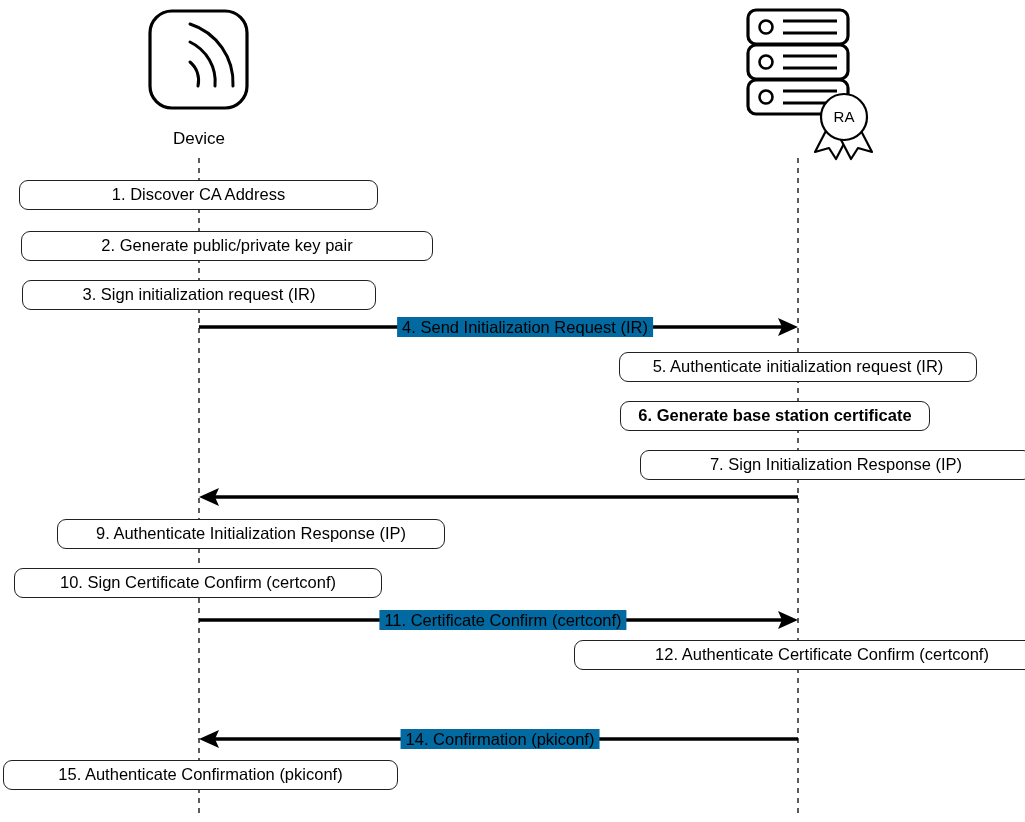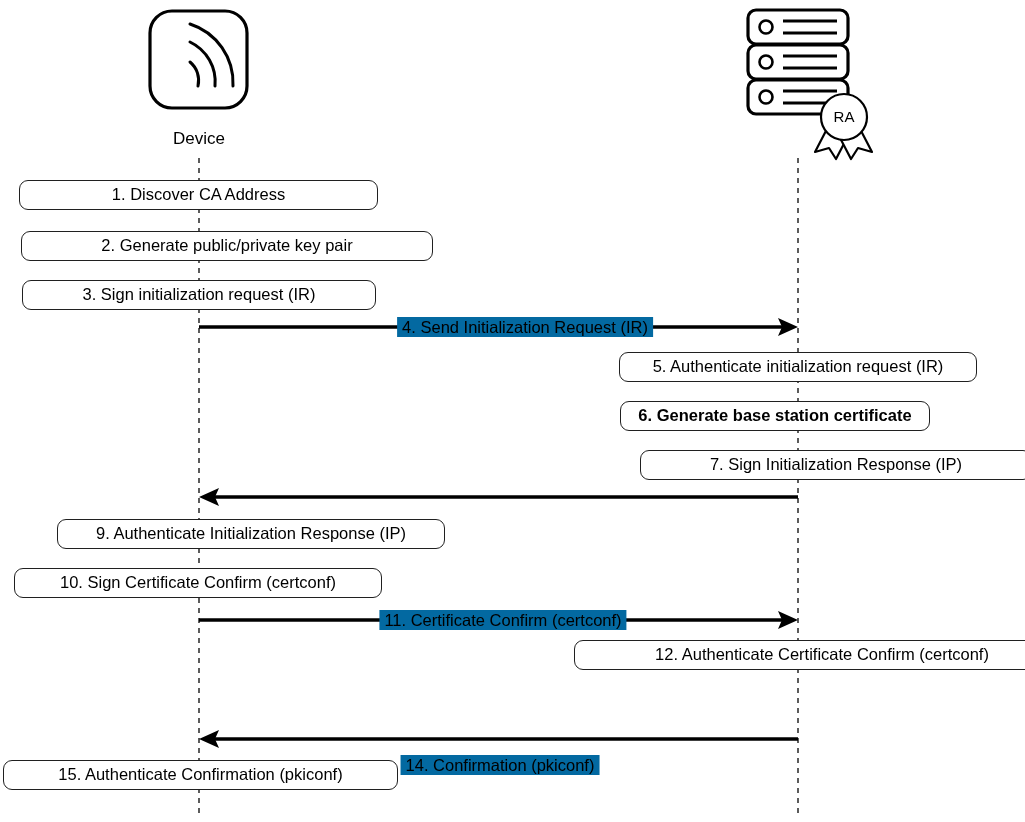--- a/index.html
+++ b/index.html
@@ -182,15 +182,15 @@
   <div class="step-box" style="left:574px; top:640px; width:496px;">12. Authenticate Certificate Confirm (certconf)</div>
 
 
   <div class="step-box" style="left:3px; top:760px; width:395px;">15. Authenticate Confirmation (pkiconf)</div>
 
   <div class="msg-label" style="left:525px; top:327px;">4. Send Initialization Request (IR)</div>
 
 
   <div class="msg-label" style="left:503px; top:620px;">11. Certificate Confirm (certconf)</div>
 
-  <div class="msg-label" style="left:500px; top:739px;margin-top:26px;">14. Confirmation (pkiconf)</div>
+  <div class="msg-label" style="left:500px; top:739px;">14. Confirmation (pkiconf)</div>
 
 </div>
 
 </body></html>

